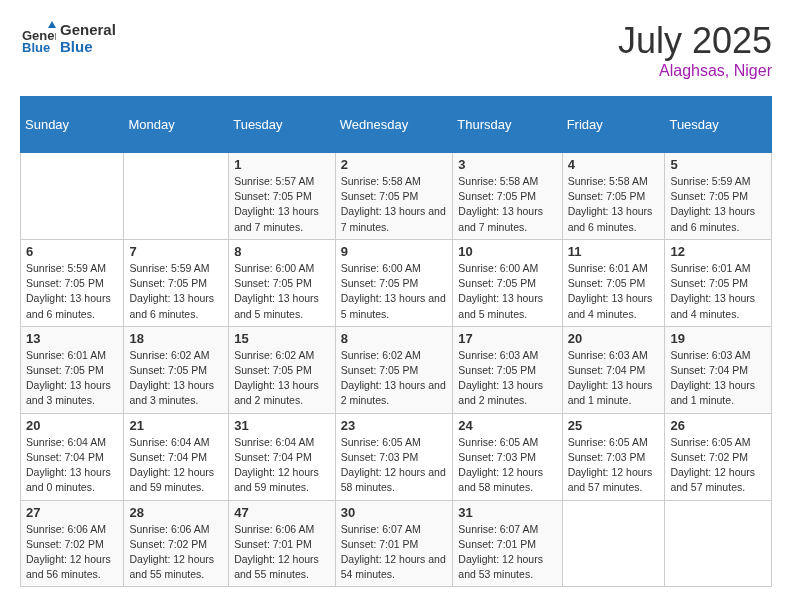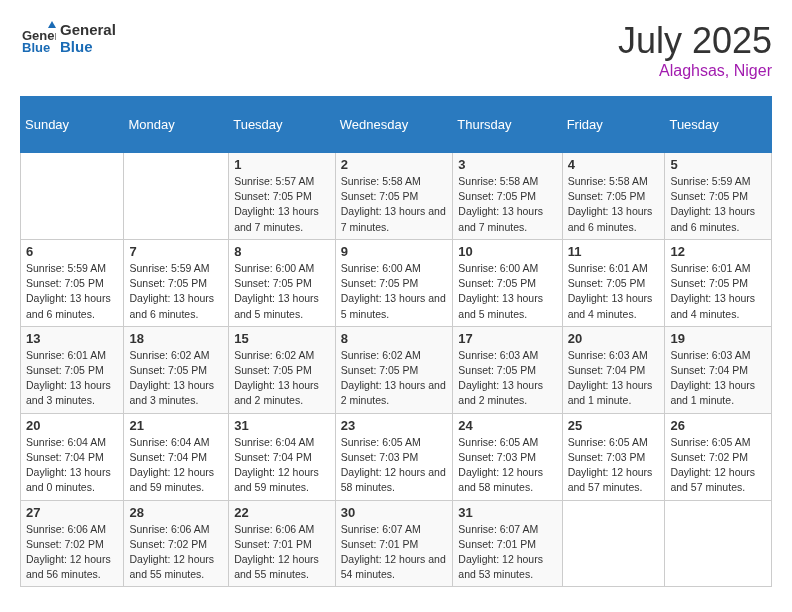--- a/index.html
+++ b/index.html
@@ -283,21 +283,21 @@
 Sunset: 7:02 PM
 Daylight: 12 hours and 56 minutes.</div>
         </td>
         <td>
           <span class="day-num">28</span>
           <div class="day-info" style="white-space: pre-line;">Sunrise: 6:06 AM
 Sunset: 7:02 PM
 Daylight: 12 hours and 55 minutes.</div>
         </td>
         <td>
-          <span class="day-num">22</span>
+          <span class="day-num">47</span>
           <div class="day-info" style="white-space: pre-line;">Sunrise: 6:06 AM
 Sunset: 7:01 PM
 Daylight: 12 hours and 55 minutes.</div>
         </td>
         <td>
           <span class="day-num">30</span>
           <div class="day-info" style="white-space: pre-line;">Sunrise: 6:07 AM
 Sunset: 7:01 PM
 Daylight: 12 hours and 54 minutes.</div>
         </td>

